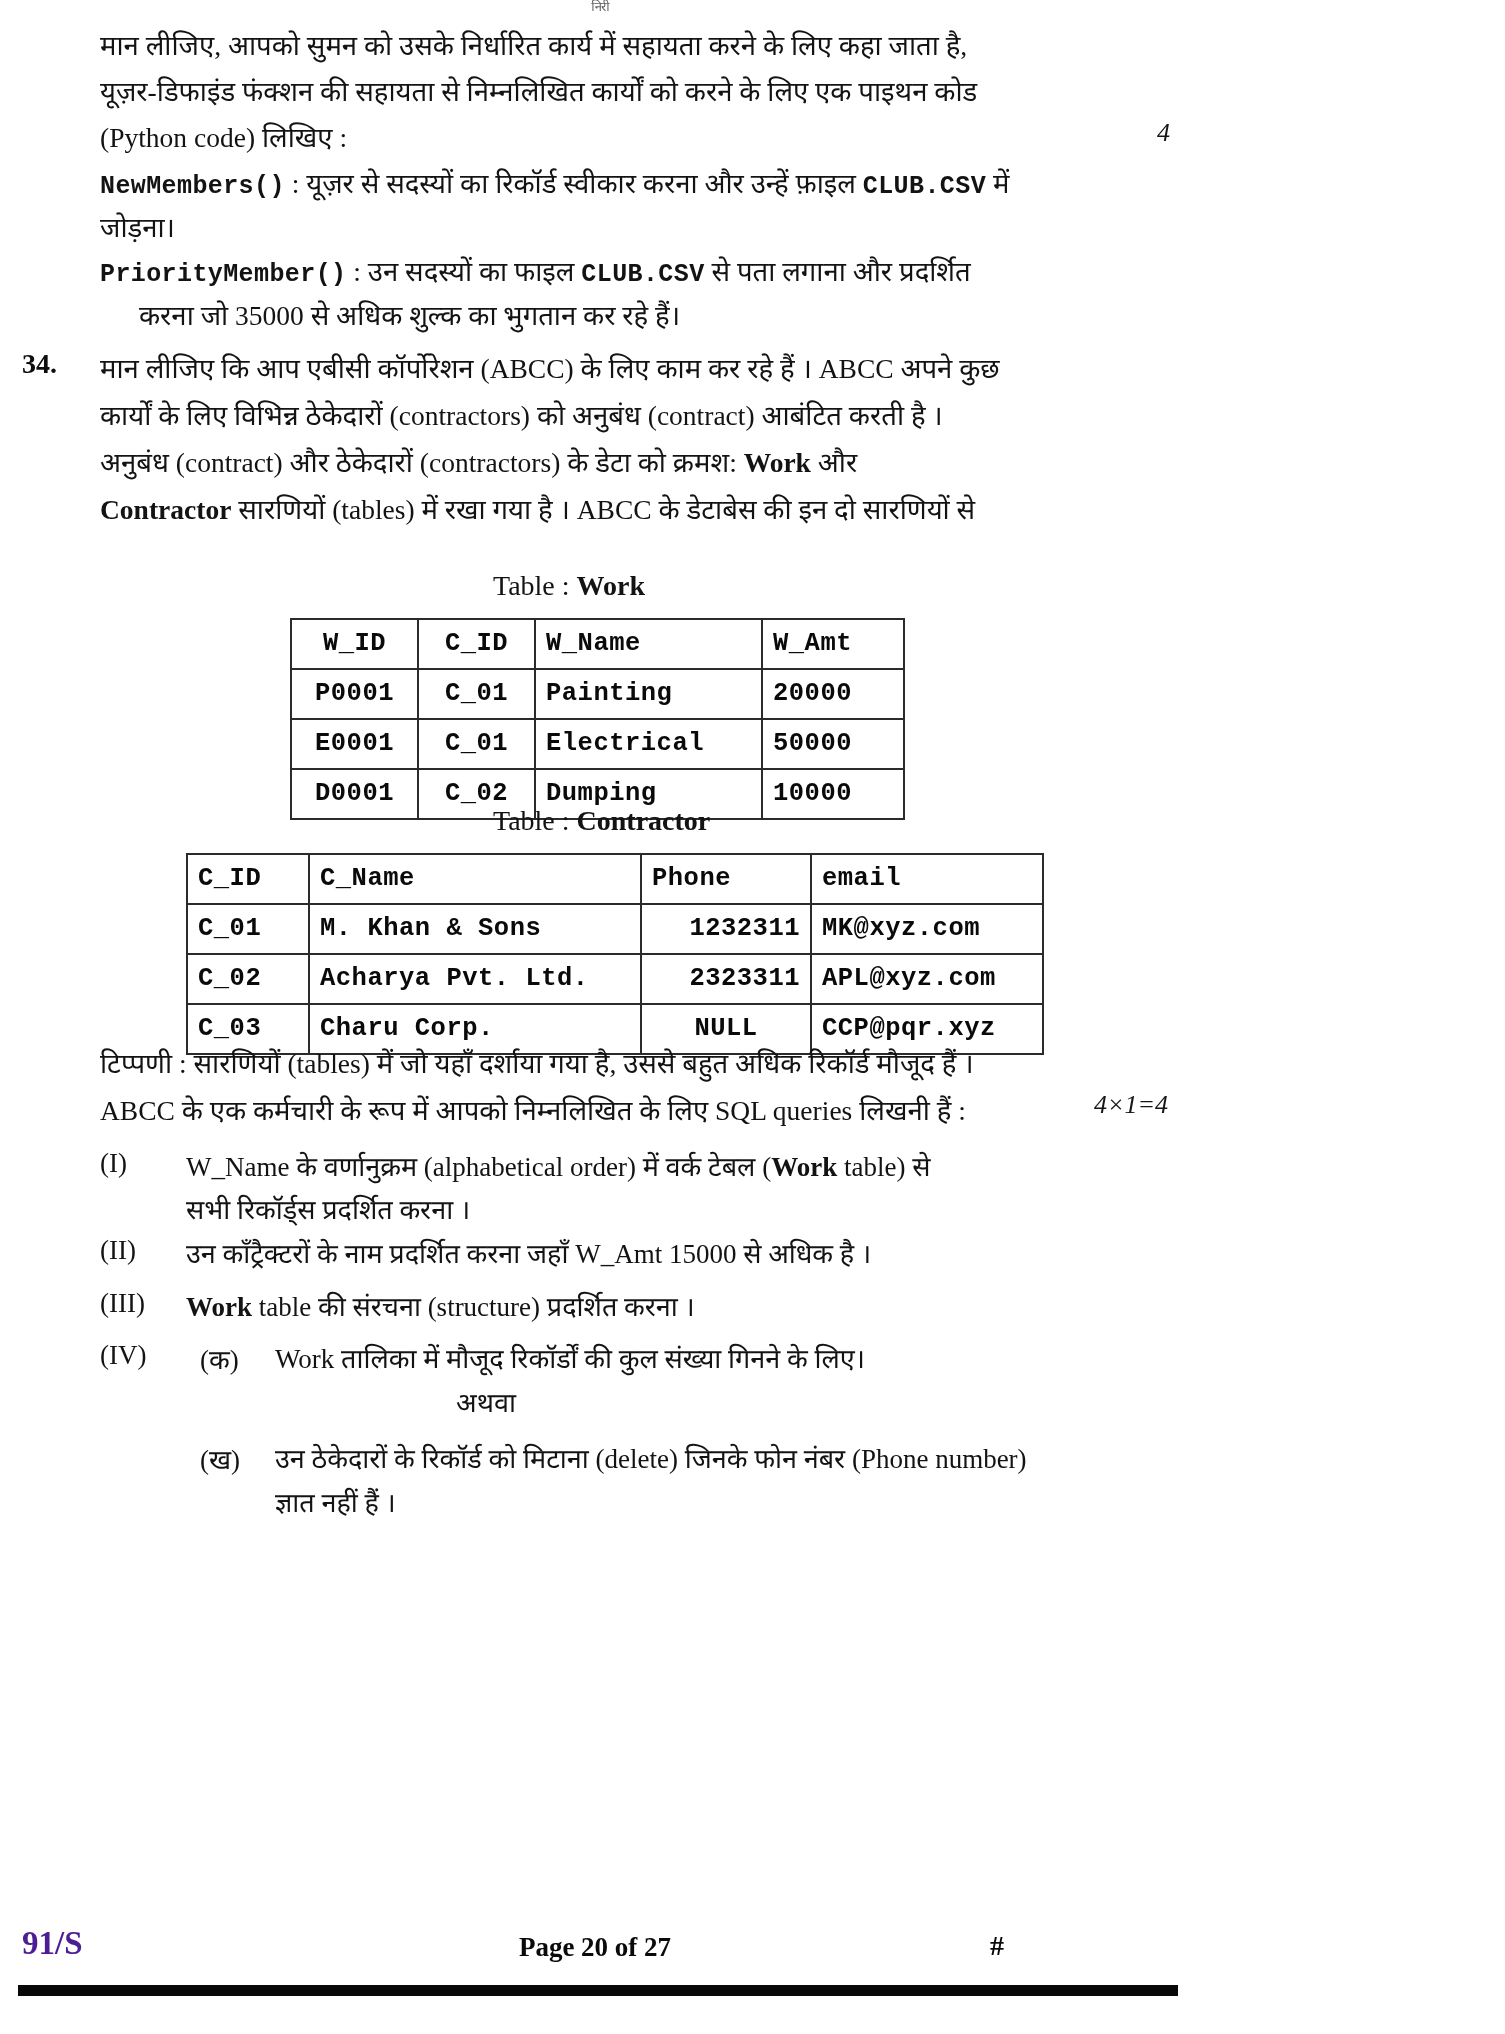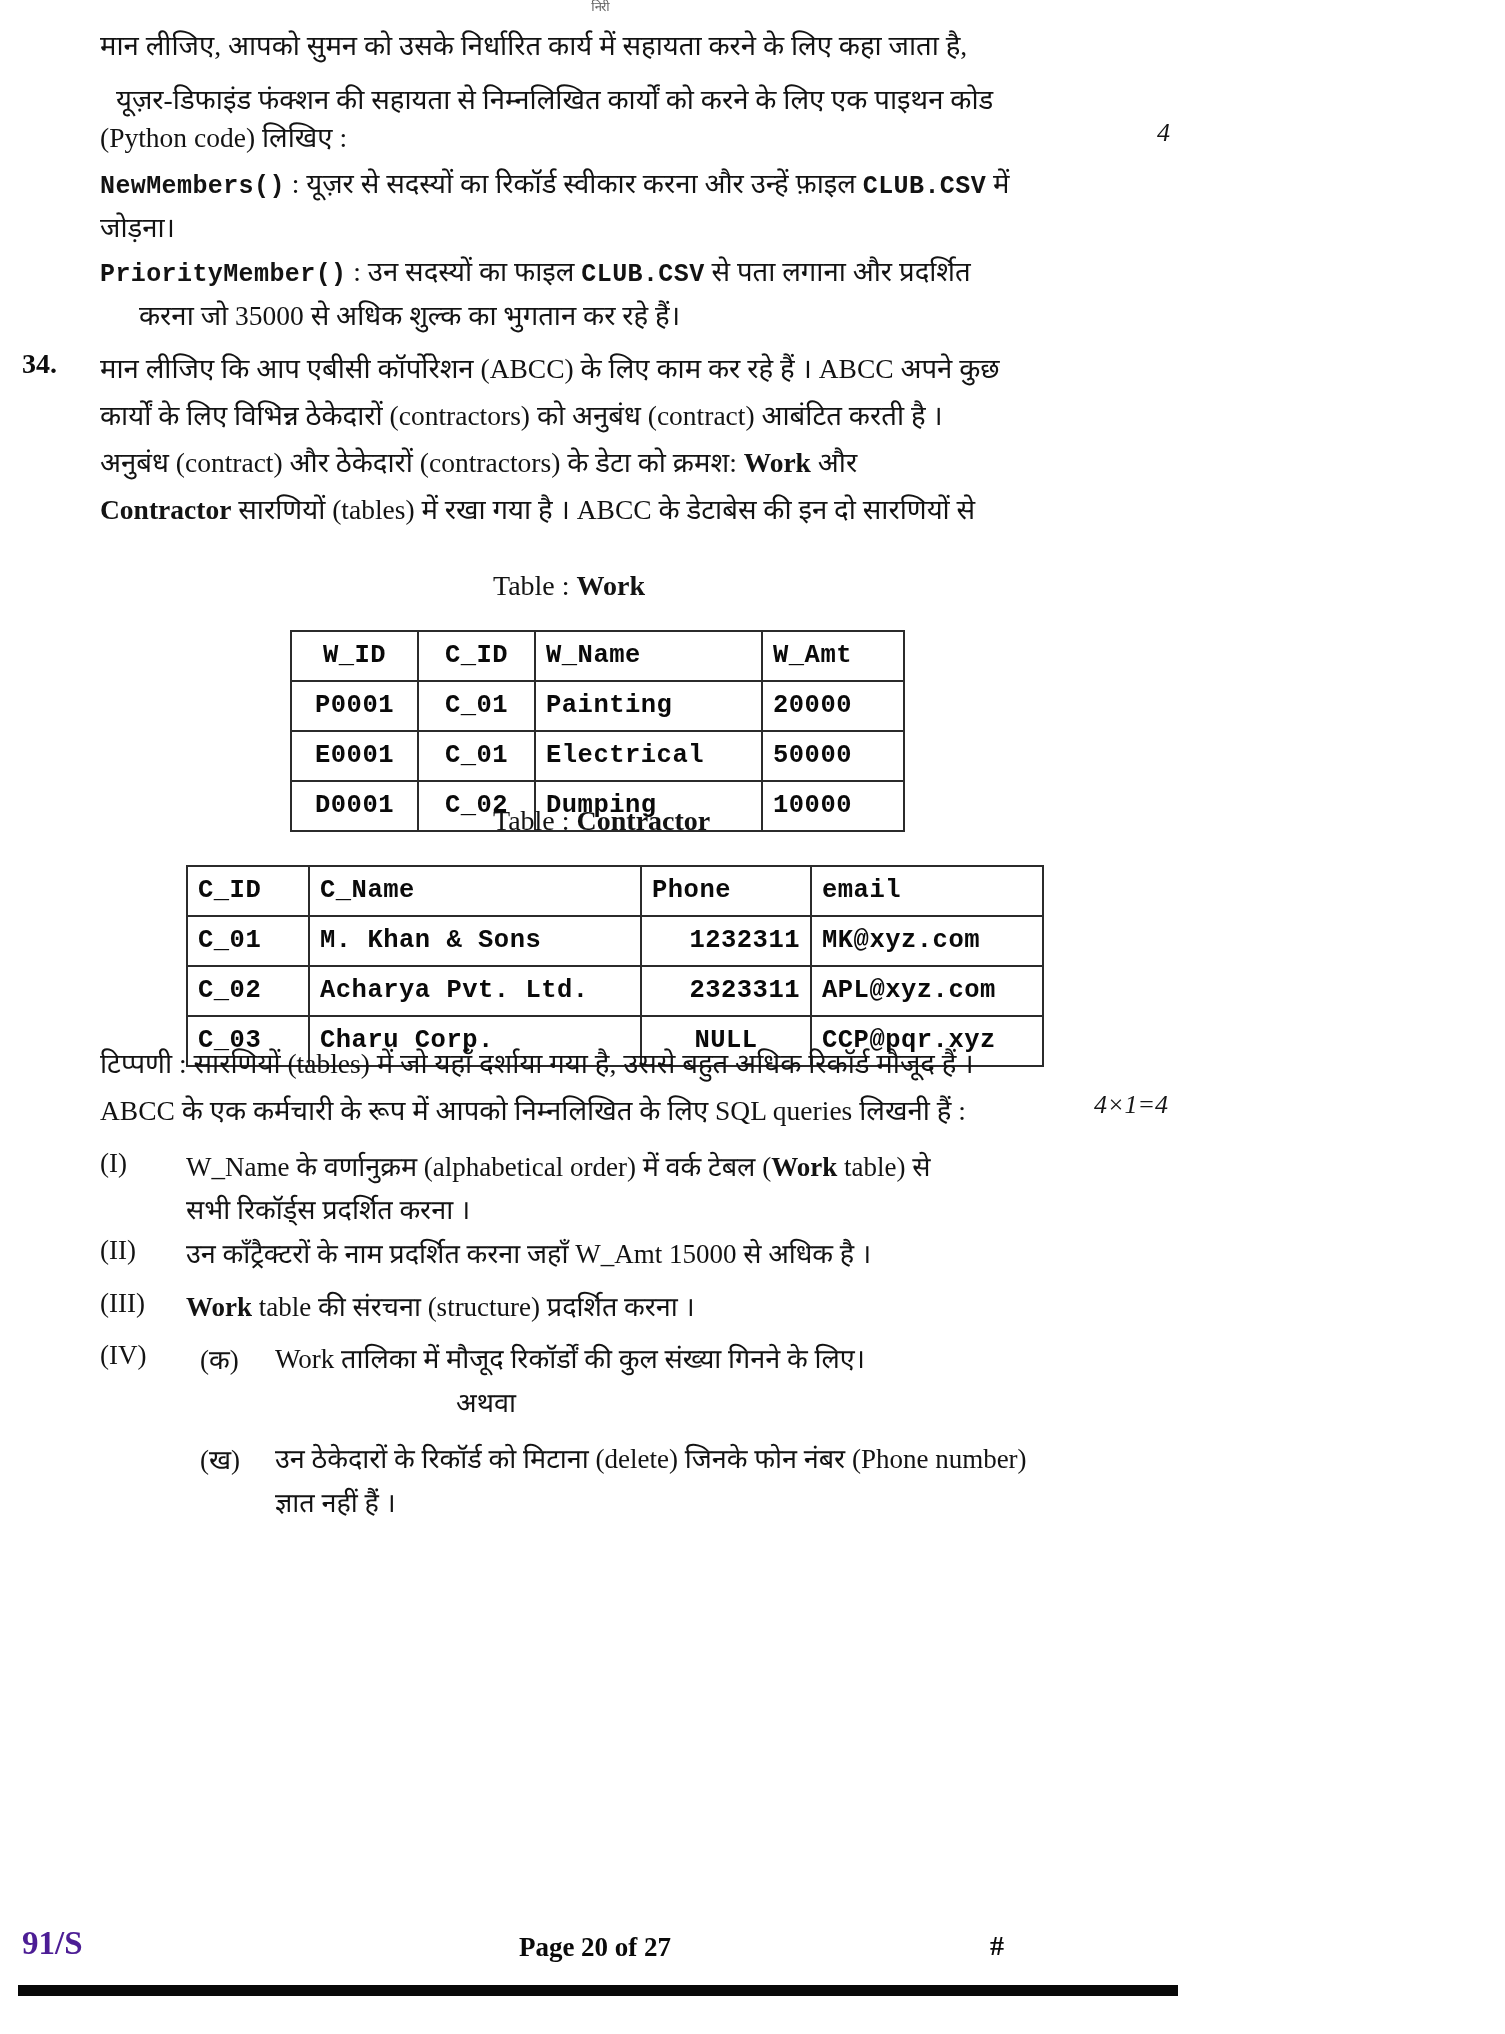--- a/index.html
+++ b/index.html
@@ -86,21 +86,20 @@
 
   
   table.data {
     position: absolute;
     border-collapse: collapse;
     font-family: "Liberation Mono", "DejaVu Sans Mono", monospace;
     font-size: 25.5px;
     font-weight: bold;
     color: #0a0a0a;
     background: #ffffff;
-    margin-top: 12px;
   }
   table.data td, table.data th {
     border: 2px solid #2b2b2b;
     padding: 6px 10px 8px 10px;
     height: 34px;
     text-align: left;
     font-weight: bold;
     letter-spacing: 0.5px;
     white-space: pre;
   }
@@ -173,21 +172,21 @@
 </style>
 </head>
 <body>
 
 <div class="page">
   <div class="sheet">
 
     <div class="top-artifact">निरी</div>
 
     <div class="para" style="left:100px; top:22px; width:1070px;">मान लीजिए, आपको सुमन को उसके निर्धारित कार्य में सहायता करने के लिए कहा जाता है,</div>
-    <div class="para" style="left:116px; top:68px; width:1070px;margin-top:8px;">यूज़र-डिफाइंड फंक्शन की सहायता से निम्नलिखित कार्यों को करने के लिए एक पाइथन कोड</div>
+    <div class="para" style="left:100px; top:68px; width:1070px;">यूज़र-डिफाइंड फंक्शन की सहायता से निम्नलिखित कार्यों को करने के लिए एक पाइथन कोड</div>
     <div class="para" style="left:100px; top:114px; width:700px;">(Python code) लिखिए :</div>
     <div class="marks" style="top:118px; right:20px;">4</div>
 
     <div class="para" style="left:100px; top:160px; width:1070px;">
       <span class="mono">NewMembers()</span><span> : यूज़र से सदस्यों का रिकॉर्ड स्वीकार करना और उन्हें फ़ाइल </span><span class="mono">CLUB.CSV</span><span> में</span>
     </div>
     <div class="para" style="left:100px; top:204px; width:700px;">जोड़ना।</div>
 
     <div class="para" style="left:100px; top:248px; width:1070px;">
       <span class="mono">PriorityMember()</span><span> : उन सदस्यों का फाइल </span><span class="mono">CLUB.CSV</span><span> से पता लगाना और प्रदर्शित</span>

